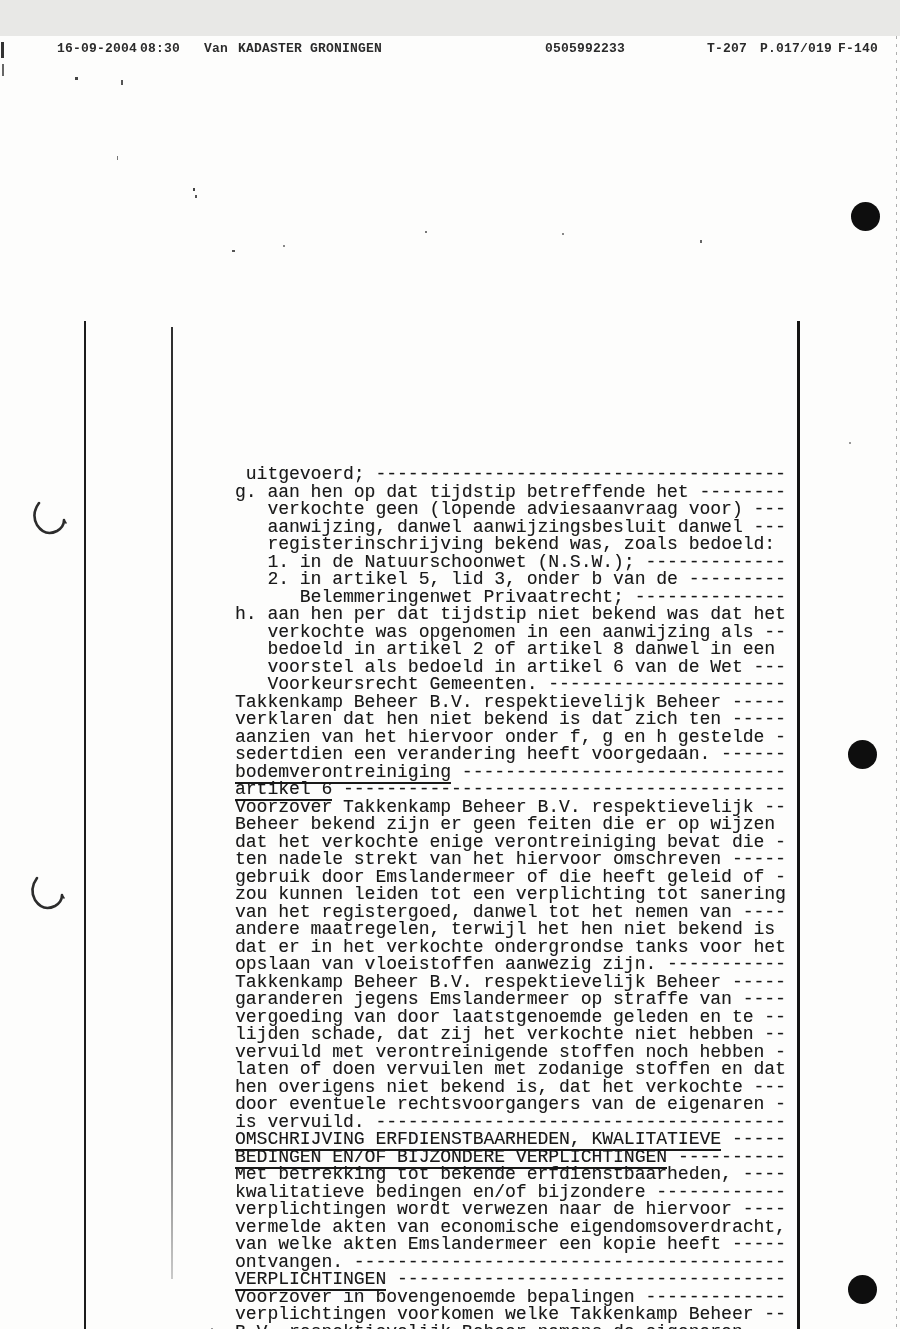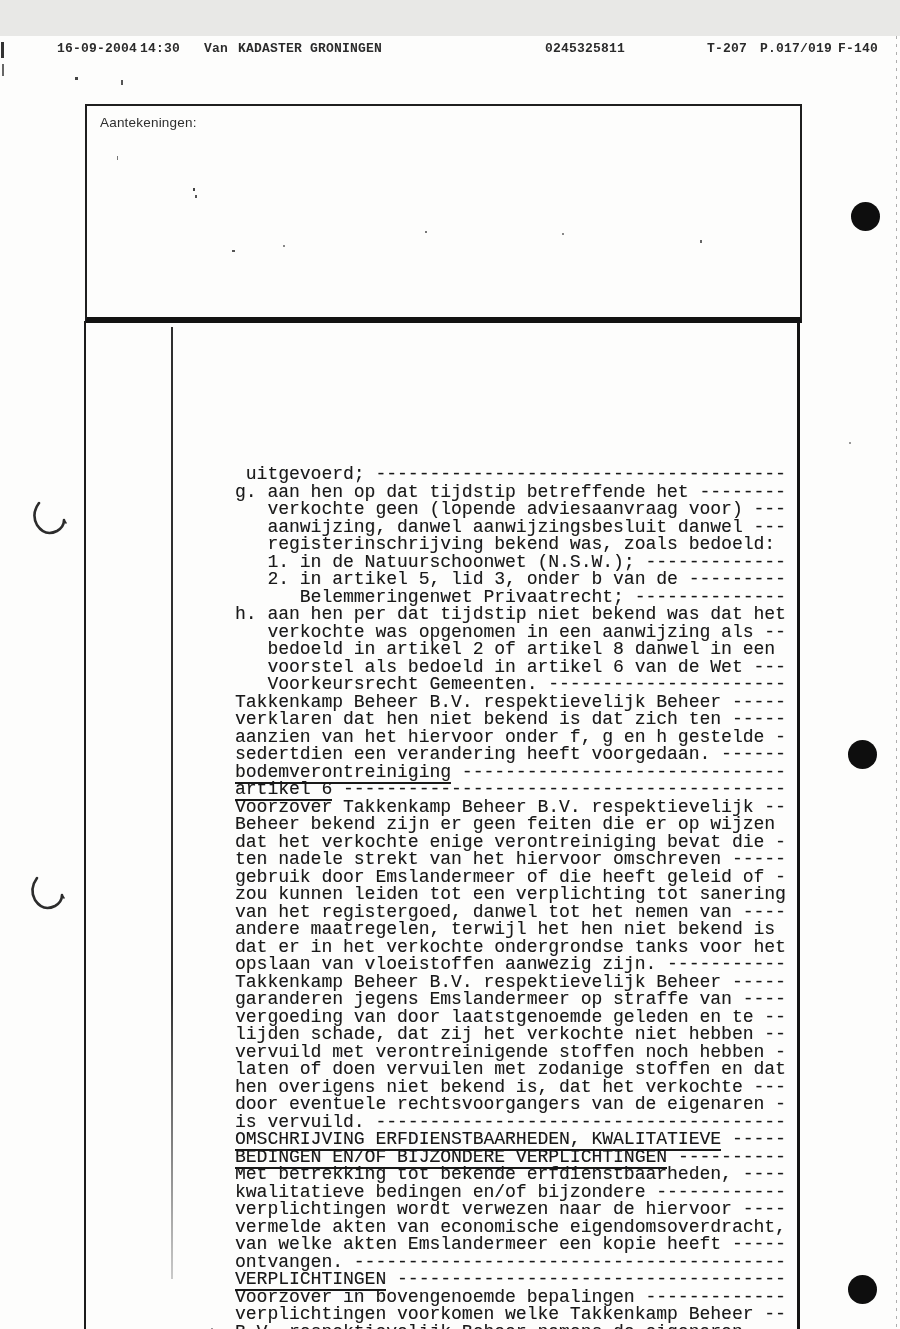--- a/index.html
+++ b/index.html
@@ -61,32 +61,29 @@
   
   .speck{position:absolute;background:#555;}
 </style>
 </head>
 <body>
 
 <div class="page">
 
   <div>
     <span class="fh" style="left:57px">16-09-2004</span>
-    <span class="fh" style="left:140px">14:30</span>
+    <span class="fh" style="left:140px">08:30</span>
     <span class="fh" style="left:204px">Van</span>
     <span class="fh" style="left:238px">KADASTER GRONINGEN</span>
-    <span class="fh" style="left:545px">0245325811</span>
+    <span class="fh" style="left:545px">0505992233</span>
     <span class="fh" style="left:707px">T-207</span>
     <span class="fh" style="left:760px">P.017/019</span>
     <span class="fh" style="left:838px">F-140</span>
   </div>
 
-  <div class="annot-box">
-    <span class="annot-label">Aantekeningen:</span>
-  </div>
 
   <div class="vline-left"></div>
   <div class="vline-inner"></div>
   <div class="vline-right"></div>
   <div class="page-edge-dotted"></div>
 
   <div class="doc-text"><div class="tline"><span> uitgevoerd; --------------------------------------</span></div><div class="tline"><span>g. aan hen op dat tijdstip betreffende het --------</span></div><div class="tline"><span>   verkochte geen (lopende adviesaanvraag voor) ---</span></div><div class="tline"><span>   aanwijzing, danwel aanwijzingsbesluit danwel ---</span></div><div class="tline"><span>   registerinschrijving bekend was, zoals bedoeld:</span></div><div class="tline"><span>   1. in de Natuurschoonwet (N.S.W.); -------------</span></div><div class="tline"><span>   2. in artikel 5, lid 3, onder b van de ---------</span></div><div class="tline"><span>      Belemmeringenwet Privaatrecht; --------------</span></div><div class="tline"><span>h. aan hen per dat tijdstip niet bekend was dat het</span></div><div class="tline"><span>   verkochte was opgenomen in een aanwijzing als --</span></div><div class="tline"><span>   bedoeld in artikel 2 of artikel 8 danwel in een</span></div><div class="tline"><span>   voorstel als bedoeld in artikel 6 van de Wet ---</span></div><div class="tline"><span>   Voorkeursrecht Gemeenten. ----------------------</span></div><div class="tline"><span>Takkenkamp Beheer B.V. respektievelijk Beheer -----</span></div><div class="tline"><span>verklaren dat hen niet bekend is dat zich ten -----</span></div><div class="tline"><span>aanzien van het hiervoor onder f, g en h gestelde -</span></div><div class="tline"><span>sedertdien een verandering heeft voorgedaan. ------</span></div><div class="tline"><span class="u">bodemverontreiniging</span><span> ------------------------------</span></div><div class="tline"><span class="u">artikel 6</span><span> -----------------------------------------</span></div><div class="tline"><span>Voorzover Takkenkamp Beheer B.V. respektievelijk --</span></div><div class="tline"><span>Beheer bekend zijn er geen feiten die er op wijzen</span></div><div class="tline"><span>dat het verkochte enige verontreiniging bevat die -</span></div><div class="tline"><span>ten nadele strekt van het hiervoor omschreven -----</span></div><div class="tline"><span>gebruik door Emslandermeer of die heeft geleid of -</span></div><div class="tline"><span>zou kunnen leiden tot een verplichting tot sanering</span></div><div class="tline"><span>van het registergoed, danwel tot het nemen van ----</span></div><div class="tline"><span>andere maatregelen, terwijl het hen niet bekend is</span></div><div class="tline"><span>dat er in het verkochte ondergrondse tanks voor het</span></div><div class="tline"><span>opslaan van vloeistoffen aanwezig zijn. -----------</span></div><div class="tline"><span>Takkenkamp Beheer B.V. respektievelijk Beheer -----</span></div><div class="tline"><span>garanderen jegens Emslandermeer op straffe van ----</span></div><div class="tline"><span>vergoeding van door laatstgenoemde geleden en te --</span></div><div class="tline"><span>lijden schade, dat zij het verkochte niet hebben --</span></div><div class="tline"><span>vervuild met verontreinigende stoffen noch hebben -</span></div><div class="tline"><span>laten of doen vervuilen met zodanige stoffen en dat</span></div><div class="tline"><span>hen overigens niet bekend is, dat het verkochte ---</span></div><div class="tline"><span>door eventuele rechtsvoorgangers van de eigenaren -</span></div><div class="tline"><span>is vervuild. --------------------------------------</span></div><div class="tline"><span class="u">OMSCHRIJVING ERFDIENSTBAARHEDEN, KWALITATIEVE</span><span> -----</span></div><div class="tline"><span class="u">BEDINGEN EN/OF BIJZONDERE VERPLICHTINGEN</span><span> ----------</span></div><div class="tline"><span>Met betrekking tot bekende erfdienstbaarheden, ----</span></div><div class="tline"><span>kwalitatieve bedingen en/of bijzondere ------------</span></div><div class="tline"><span>verplichtingen wordt verwezen naar de hiervoor ----</span></div><div class="tline"><span>vermelde akten van economische eigendomsoverdracht,</span></div><div class="tline"><span>van welke akten Emslandermeer een kopie heeft -----</span></div><div class="tline"><span>ontvangen. ----------------------------------------</span></div><div class="tline"><span class="u">VERPLICHTINGEN</span><span> ------------------------------------</span></div><div class="tline"><span>Voorzover in bovengenoemde bepalingen -------------</span></div><div class="tline"><span>verplichtingen voorkomen welke Takkenkamp Beheer --</span></div><div class="tline"><span>B.V. respektievelijk Beheer namens de eigenaren ---</span></div></div>
 
   <div class="dot" style="left:851px;top:166px"></div>
   <div class="dot" style="left:848px;top:704px"></div>

